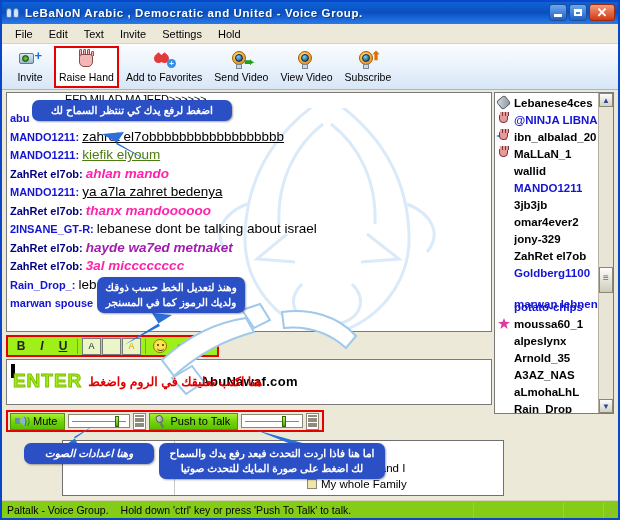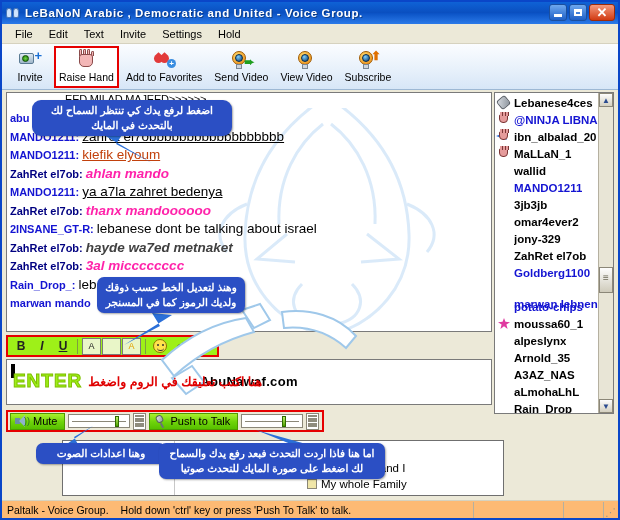--- a/index.html
+++ b/index.html
@@ -198,21 +198,21 @@
   .ad-mid { flex: 1 1 auto; padding: 12px 0 0 6px; font-size: 11.5px; color: #000; }
   .ad-mid a { color: #1414d2; font-weight: bold; text-decoration: underline; }
   .ad-right { width: 200px; padding: 3px 0 0 4px; }
   .ad-opt { display: flex; align-items: center; gap: 4px; height: 16px; font-size: 11.5px; color: #000; }
   .ad-opt .bx { width: 10px; height: 10px; border: 1px solid #8b8778; background: #f0e6a8; }
   .ad-opt .bx.blank { background: #fff; border-color: #fff; }
 
   
   .statusbar {
     position: absolute; left: 0; bottom: 0; width: 616px; height: 18px;
-    background: #fdba74; border-top: 1px solid #d6d2bf; display: flex; align-items: center;
+    background: #84cc16; border-top: 1px solid #d6d2bf; display: flex; align-items: center;
   }
   .sb-cell { font-size: 10.5px; color: #000; padding-left: 5px; white-space: nowrap;
     border-right: 1px solid #b5b0a0; height: 16px; display: flex; align-items: center; }
   .sb-main { flex: 1 1 auto; }
   .sb-b { width: 90px; } .sb-c { width: 40px; }
   .sb-grip { width: 14px; height: 14px; margin-left: auto; position: relative; }
   .sb-grip:after { content:"⋰"; position:absolute; right:2px; bottom:-2px; color:#9a968a; font-size:11px; }
 
   
   .callout {
@@ -326,29 +326,29 @@
           <path d="M240 150 L272 175 L234 178"></path>
           <path d="M175 200 C160 215 165 235 190 240"></path>
           <path d="M225 200 C240 215 235 235 210 240"></path>
           <path d="M120 120 C95 130 85 150 100 168"></path>
           <path d="M280 120 C305 130 315 150 300 168"></path>
         </g>
       </svg>
       <div id="msglist">
           <div class="msg"><span class="nick" style="color: rgb(20, 20, 210);">abu </span><span class="txt" style="color: rgb(0, 0, 0);"></span></div>
           <div class="msg"><span class="nick" style="color: rgb(20, 20, 210);">MANDO1211: </span><span class="txt u-und" style="color: rgb(0, 0, 0);">zahret el7obbbbbbbbbbbbbbbbbb</span></div>
-          <div class="msg"><span class="nick" style="color: rgb(20, 20, 210);">MANDO1211: </span><span class="txt u-und" style="color: #c2410c;">kiefik elyoum</span></div>
+          <div class="msg"><span class="nick" style="color: rgb(20, 20, 210);">MANDO1211: </span><span class="txt u-und" style="color: #4d7c0f;">kiefik elyoum</span></div>
           <div class="msg"><span class="nick" style="color: rgb(0, 0, 128);">ZahRet el7ob: </span><span class="txt u-ital" style="color: rgb(255, 34, 170); font-weight: bold;">ahlan mando</span></div>
           <div class="msg"><span class="nick" style="color: rgb(20, 20, 210);">MANDO1211: </span><span class="txt u-und" style="color: rgb(0, 0, 0);">ya a7la zahret bedenya</span></div>
           <div class="msg"><span class="nick" style="color: rgb(0, 0, 128);">ZahRet el7ob: </span><span class="txt u-ital" style="color: rgb(255, 34, 170); font-weight: bold;">thanx mandoooooo</span></div>
           <div class="msg"><span class="nick" style="color: rgb(20, 20, 210);">2INSANE_GT-R: </span><span class="txt" style="color: rgb(0, 0, 0);">lebanese dont be talking about israel</span></div>
-          <div class="msg"><span class="nick" style="color: rgb(0, 0, 128);">ZahRet el7ob: </span><span class="txt u-ital" style="color: #404040; font-weight: bold;">hayde wa7ed metnaket</span></div>
+          <div class="msg"><span class="nick" style="color: rgb(0, 0, 128);">ZahRet el7ob: </span><span class="txt u-ital" style="color: #a21caf; font-weight: bold;">hayde wa7ed metnaket</span></div>
           <div class="msg"><span class="nick" style="color: rgb(0, 0, 128);">ZahRet el7ob: </span><span class="txt u-ital" style="color: rgb(255, 34, 170); font-weight: bold;">3al micccccccc</span></div>
           <div class="msg"><span class="nick" style="color: rgb(20, 20, 210);">Rain_Drop_: </span><span class="txt" style="color: rgb(0, 0, 0);">lebanon</span></div>
-          <div class="msg"><span class="nick" style="color: rgb(20, 20, 210);">marwan mando </span><span class="txt" style="color: rgb(0, 0, 0);"></span></div>
+          <div class="msg"><span class="nick" style="color: rgb(20, 20, 210);">marwan spouse </span><span class="txt" style="color: rgb(0, 0, 0);"></span></div>
         </div>
     </div>
   </div>
 
   <div class="userwrap">
     <div class="userlist" id="userlist">
         <div class="urow">
           <span class="uic">
             <span class="mini-mic"></span>
           </span>
@@ -566,36 +566,35 @@
 
   <svg style="position:absolute;left:140px;top:300px;width:230px;height:120px;z-index:55;pointer-events:none" viewBox="0 0 230 120">
     <g fill="#ffffff" stroke="#9fc8ea" stroke-width="2">
       <path d="M100 8 L118 2 L128 18 L112 26 Z"></path>
       <path d="M20 58 C46 34 76 20 104 16 L112 30 C82 38 54 54 32 74 Z"></path>
       <path d="M30 76 L50 64 L62 80 L44 92 Z"></path>
       <path d="M140 10 C168 6 196 14 214 34 L204 46 C186 30 164 24 142 26 Z"></path>
     </g>
   </svg>
 
-  <div class="callout" style="left:30px; top:98px; width:200px;border-radius:9px;">
+  <div class="callout" style="left:30px; top:98px; width:200px;">
     <div>اضغط لرفع يدك كي تنتظر السماح لك</div>
-    <div>بالتحدث في المايك</div>
   </div>
 
   <div class="callout" style="left:95px; top:275px; width:148px;">
     <div>وهنذ لتعديل الخط حسب ذوقك</div>
     <div>ولديك الرموز كما في المسنجر</div>
   </div>
 
   <div style="position:absolute;left:10px;top:366px;width:250px;height:26px;z-index:62;display:flex;align-items:center;gap:6px;direction:rtl">
     <span style="color:#e00000;font-size:12.5px;font-weight:bold;white-space:nowrap">هنا اكتب تعليقك في الروم واضغط</span>
     <span style="color:#9ef018;-webkit-text-stroke:1px #7fbf00;font-size:19px;font-weight:bold;letter-spacing:1px;font-family:'Liberation Sans',sans-serif">ENTER</span>
   </div>
 
-  <div class="callout" style="left:34px; top:441px; width:130px;">
+  <div class="callout" style="left:22px; top:441px; width:130px;font-style:italic;">
     <div>وهنا اعدادات الصوت</div>
   </div>
 
   <div class="callout" style="left:157px; top:441px; width:226px;">
     <div>اما هنا فاذا اردت التحدث فبعد رفع يدك والسماح</div>
     <div>لك اضغط على صورة المايك للتحدث صوتيا</div>
   </div>
 
 </div>
 

